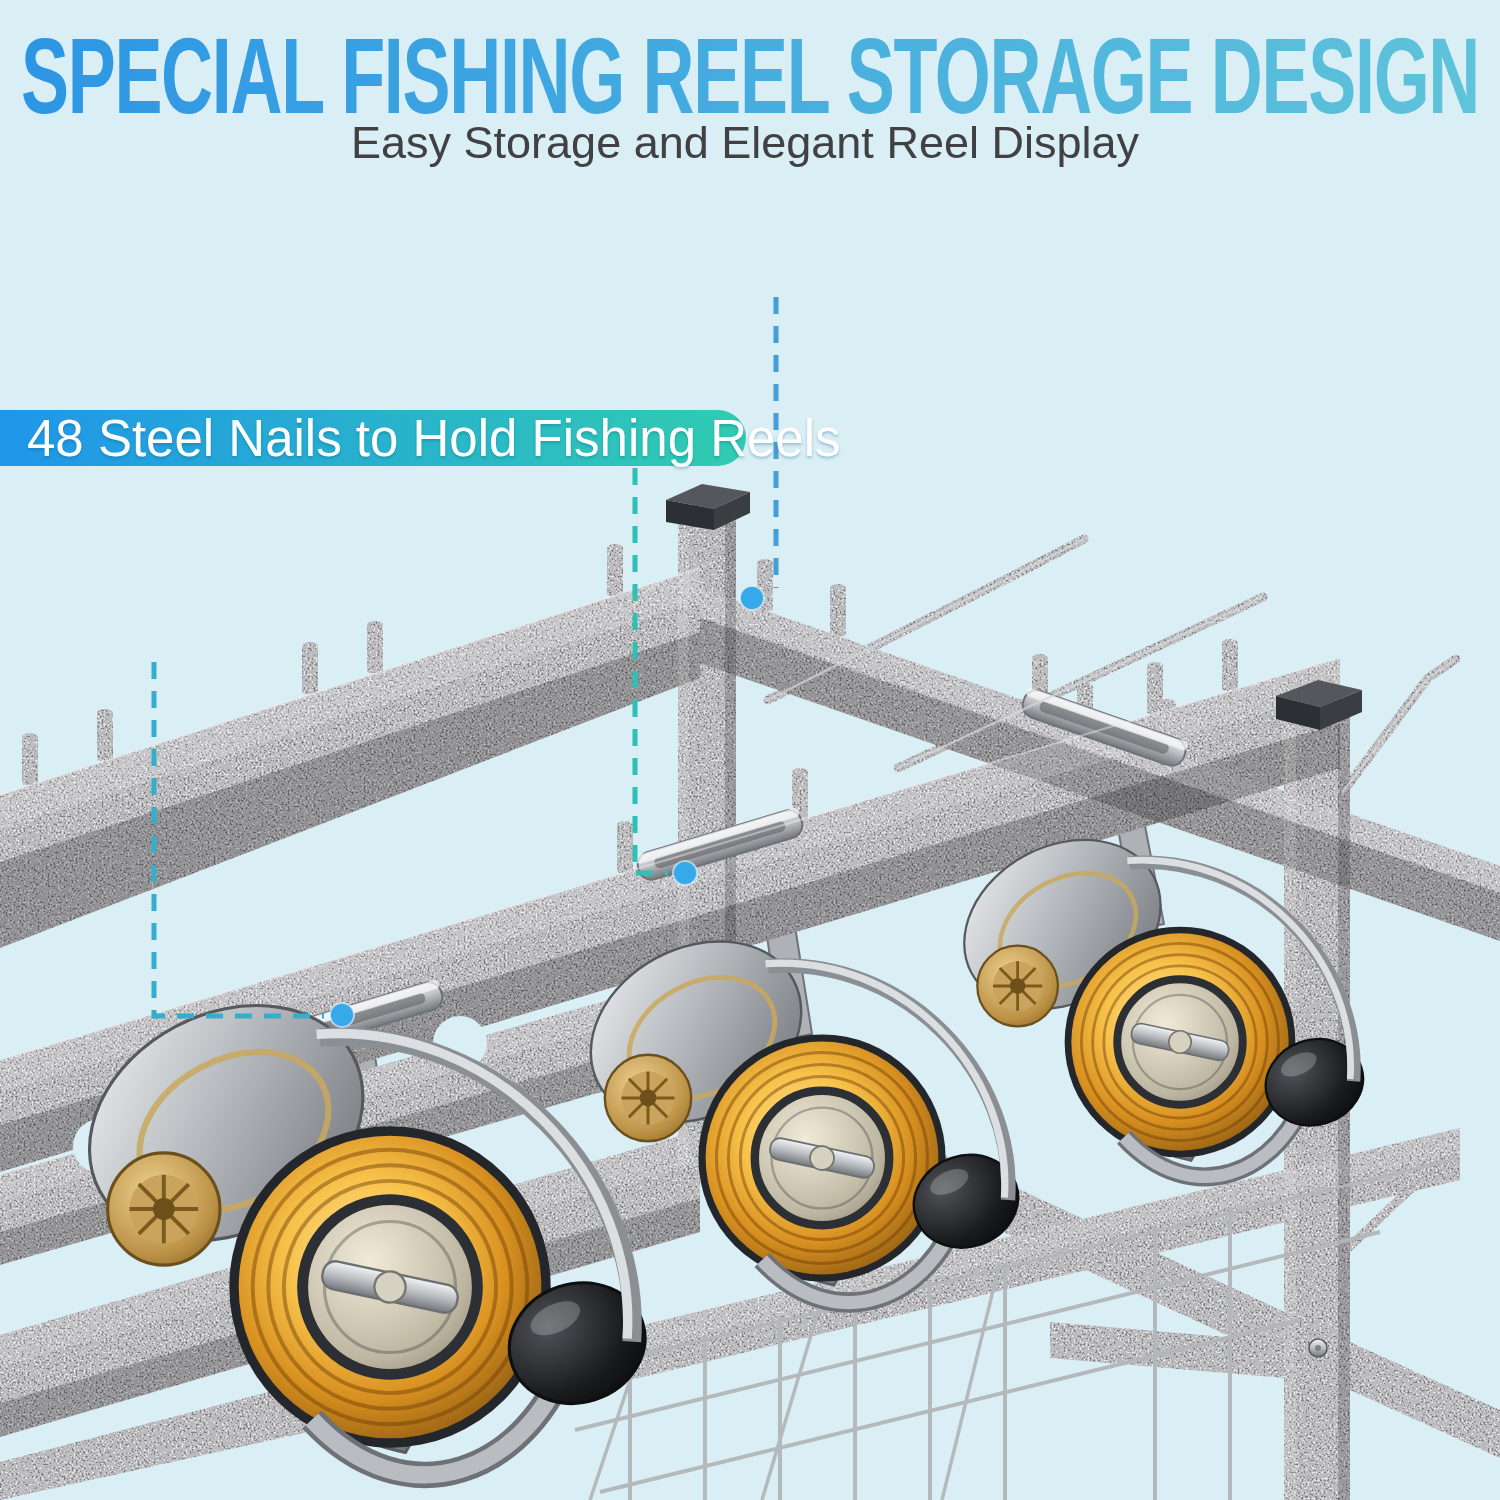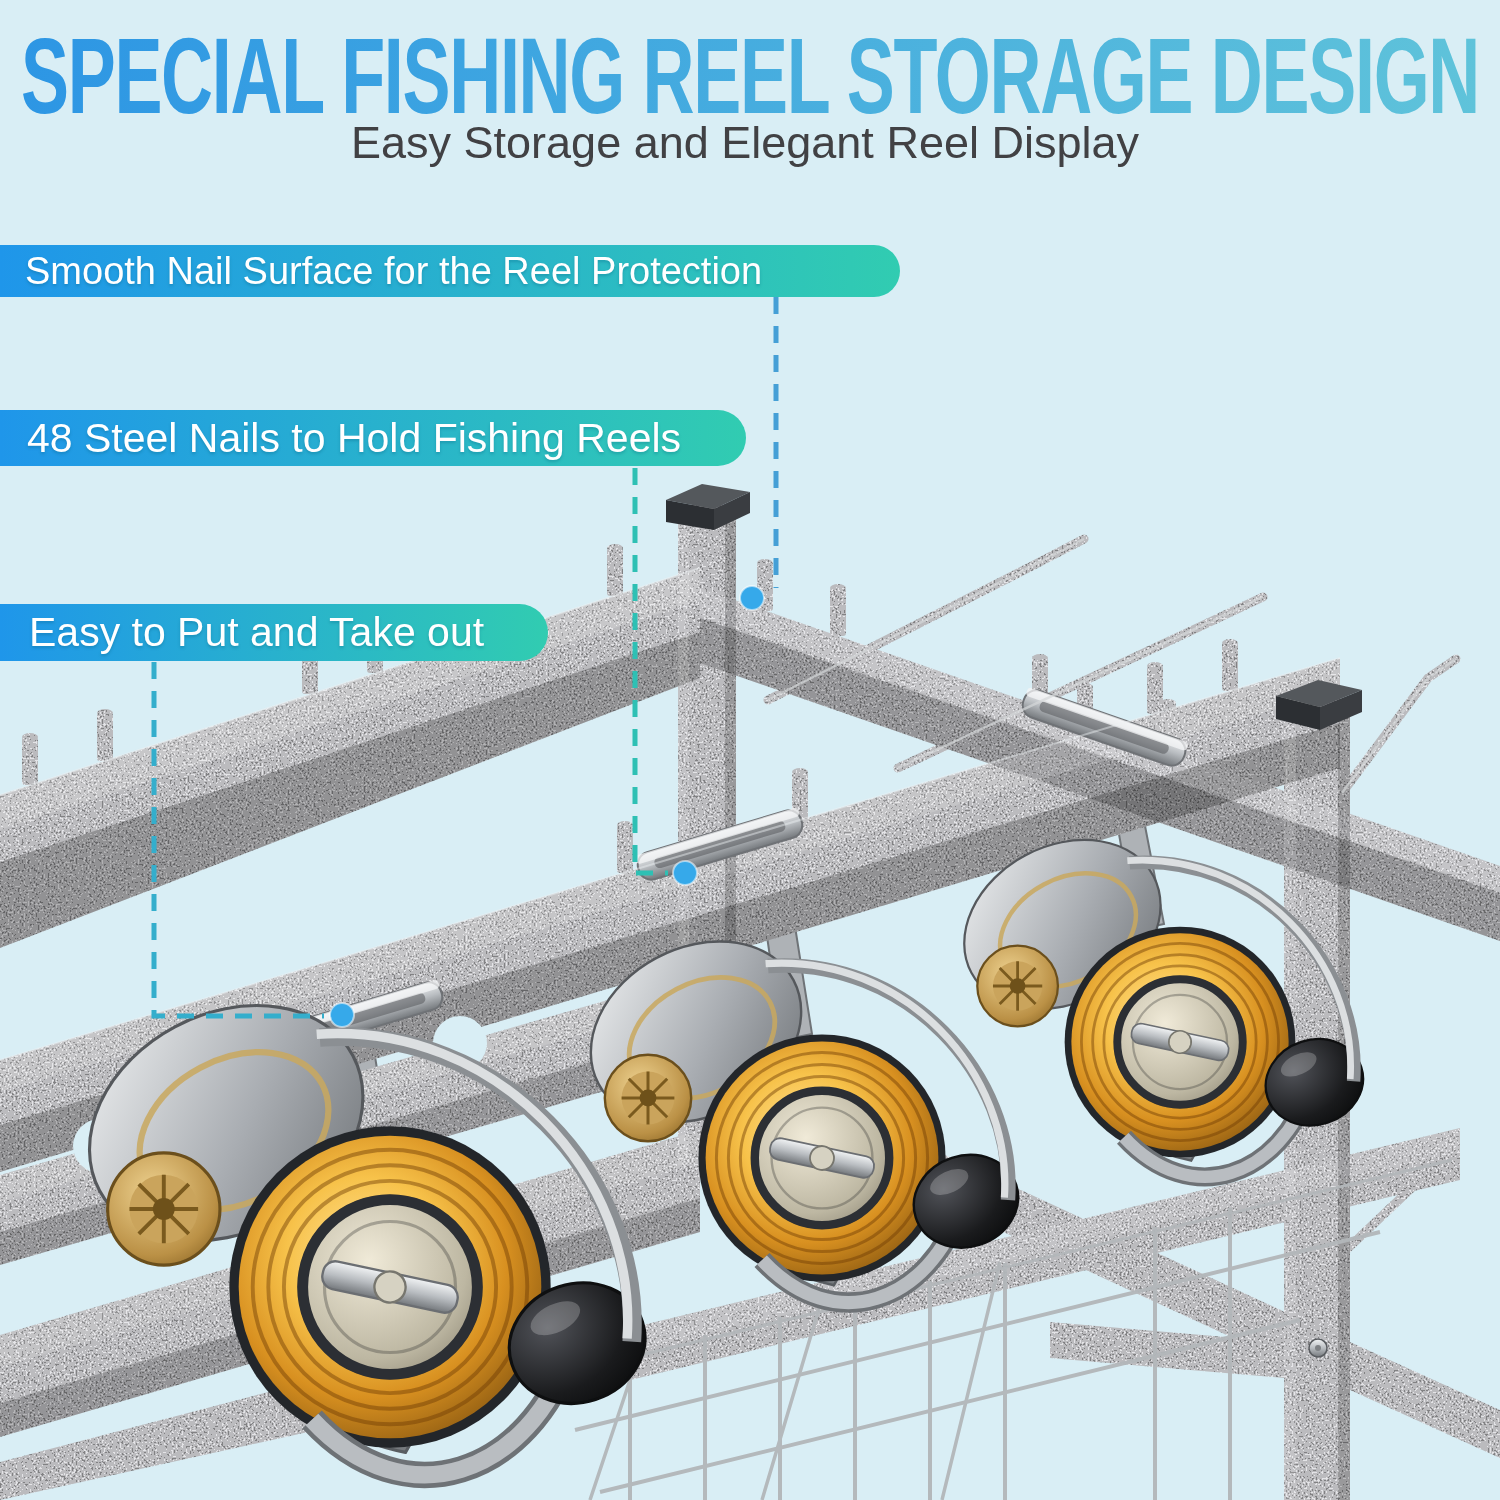--- a/index.html
+++ b/index.html
@@ -8,21 +8,21 @@
   #stage{position:absolute;inset:0;padding-left:16px;}
   svg{display:block;}
   
   #header-svg{position:absolute;top:0;left:0;}
   
   .callout{position:absolute;left:0;display:flex;align-items:center;box-sizing:border-box;
            color:#fff;background:linear-gradient(90deg,#1f96ea,#31ccb1);
            border-radius:0 999px 999px 0;white-space:nowrap;
            text-shadow:0 2px 3px rgba(0,90,120,.30);}
   #callout-1{top:245px;width:900px;height:52px;font-size:38px;padding-left:25px;}
-  #callout-2{top:410px;width:746px;height:56px;font-size:41px;padding-left:27px;}
+  #callout-2{top:410px;width:746px;height:56px;font-size:51px;padding-left:27px;}
   #callout-3{top:604px;width:548px;height:57px;font-size:41px;padding-left:29px;}
   #rack-svg{position:absolute;top:0;left:0;}
 </style>
 </head>
 <body style="background: rgb(217, 238, 245);">
 
 <div id="stage">
 
   <svg id="header-svg" width="1500" height="185" viewBox="0 0 1500 185">
     <defs>
@@ -239,17 +239,15 @@
       <path d="M 635,468 L 635,873 L 668,873" stroke="#2ec0b4"></path>
       <path d="M 154,662 L 154,1016 L 324,1016" stroke="#34aecc"></path>
     </g>
     <g stroke="rgba(255,255,255,0.55)" stroke-width="2">
       <circle cx="752" cy="598" r="12" fill="#36a9ea"></circle>
       <circle cx="685" cy="873" r="12" fill="#36a9ea"></circle>
       <circle cx="342" cy="1015" r="12" fill="#36a9ea"></circle>
     </g>
   </svg>
 
-  <div class="callout" id="callout-1">Smooth Nail Surface for the Reel Protection</div>
   <div class="callout" id="callout-2">48 Steel Nails to Hold Fishing Reels</div>
-  <div class="callout" id="callout-3">Easy to Put and Take out</div>
 
 </div>
 
 </body></html>

